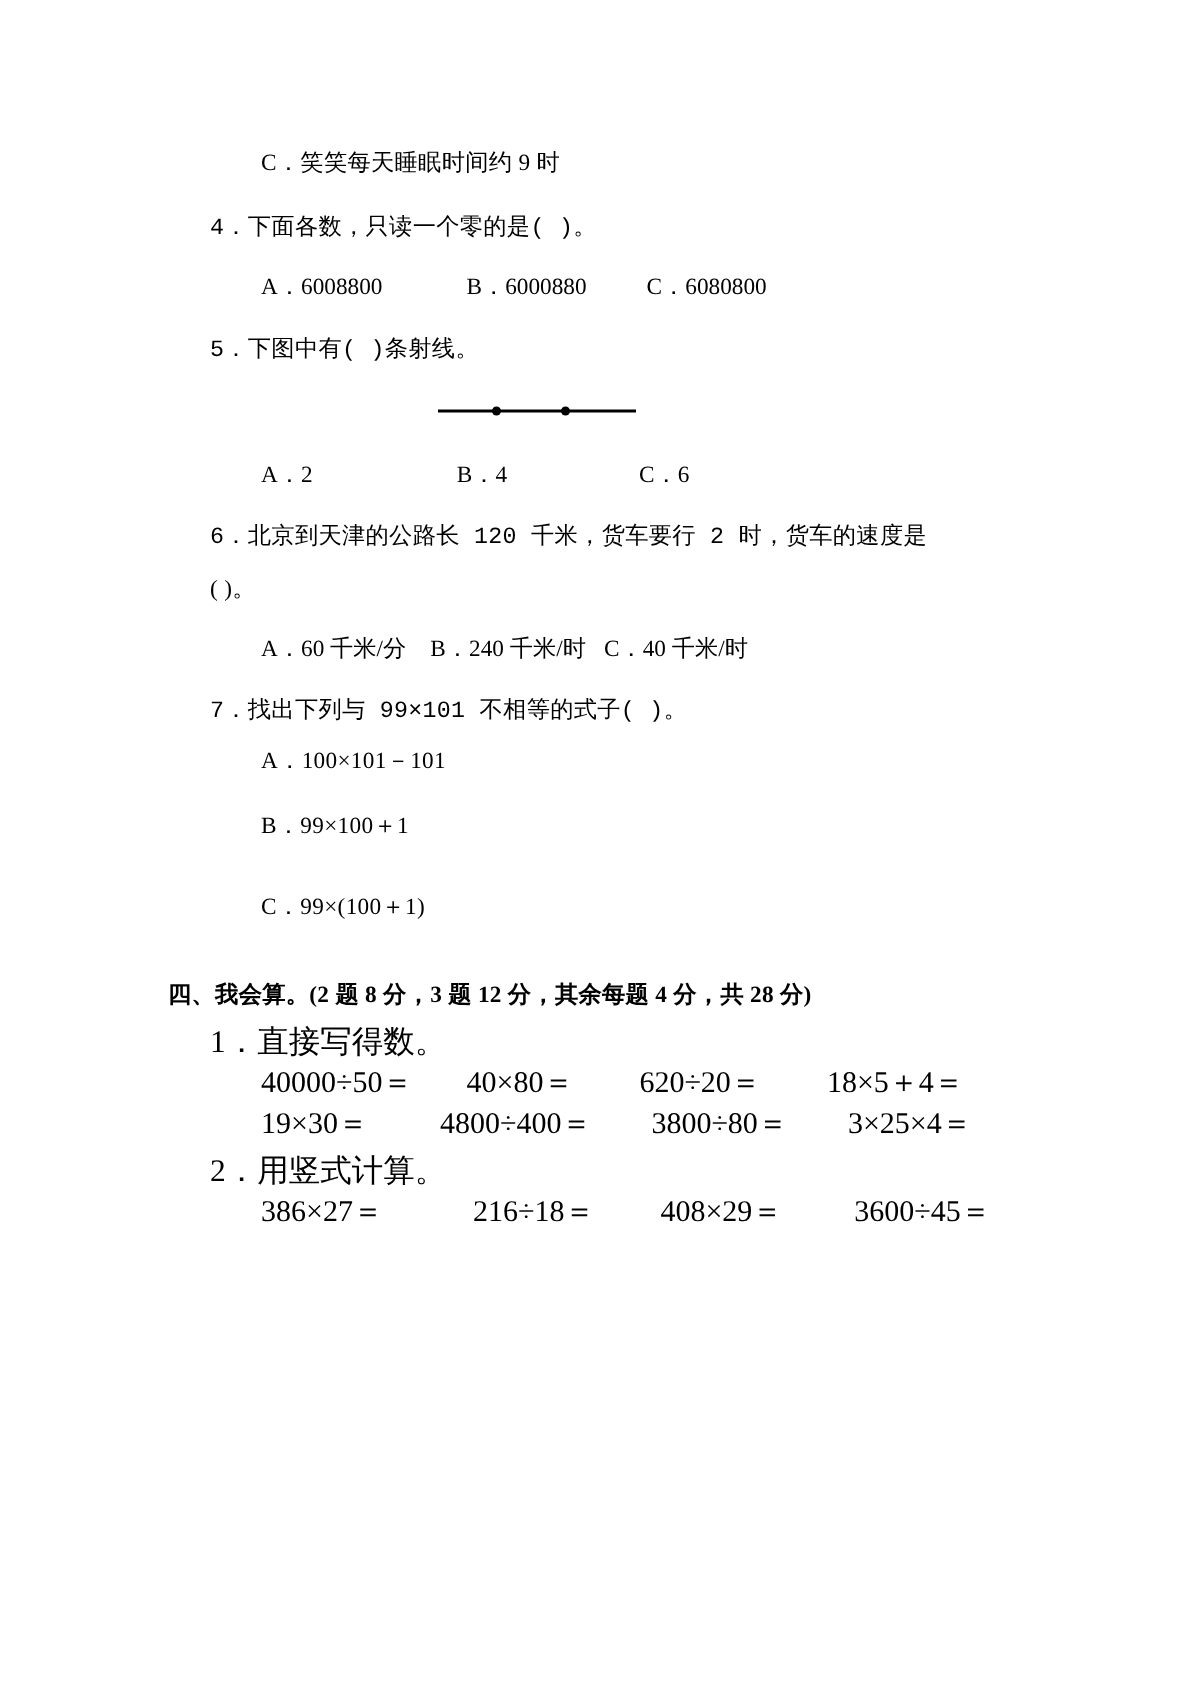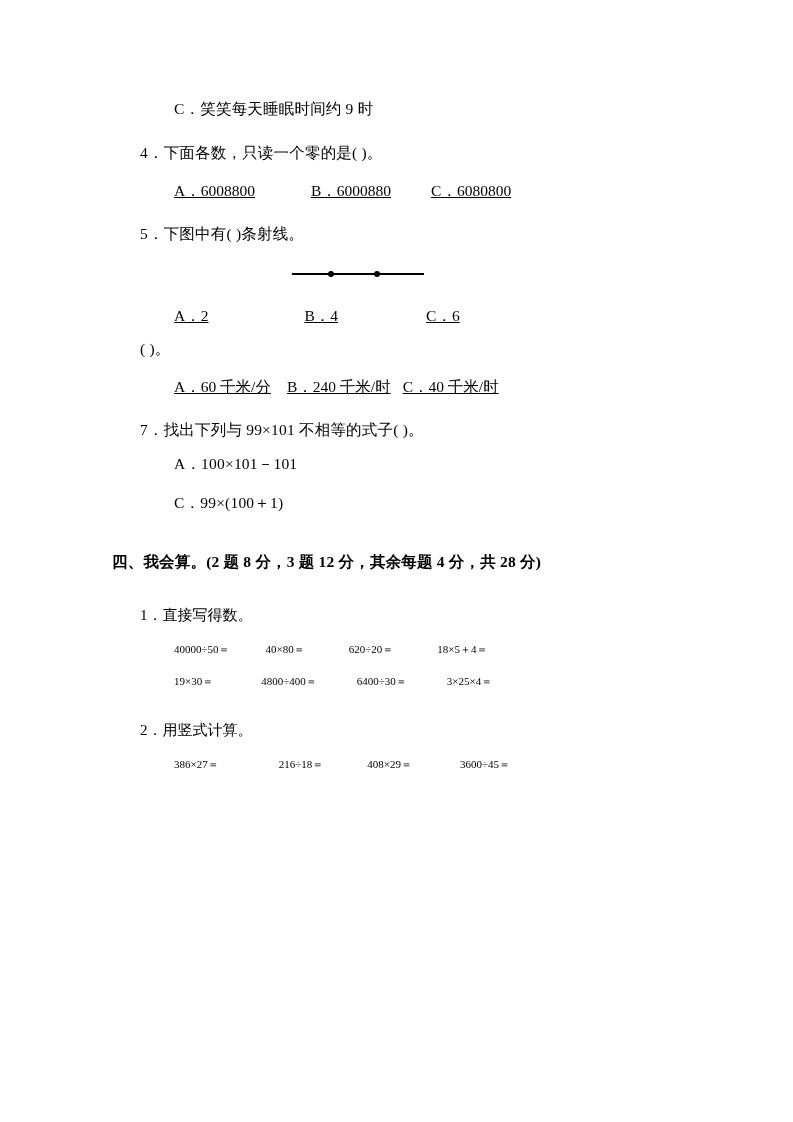--- a/index.html
+++ b/index.html
@@ -32,34 +32,34 @@
 
   
   .line {
     font-size: 15.5px;
     line-height: 1.62;
     letter-spacing: 0.2px;
   }
   .q-line {
     margin-top: 19px;
     text-indent: 0;
+    font-family: Liberation Mono, monospace;
   }
   .indent-1 { padding-left: 28px; }
   .indent-opt { padding-left: 62px; }
 
   
   .opt-row {
     display: flex;
     margin-top: 16px;
     padding-left: 62px;
     font-size: 15.5px;
   }
   .opt-row .opt {
     white-space: nowrap;
-    text-decoration: underline;
   }
 
   .fig-wrap {
     margin-top: 14px;
     height: 26px;
     position: relative;
   }
   .ray-figure {
     position: absolute;
     left: 180px;
@@ -85,30 +85,30 @@
   }
 
   .section-head {
     margin-top: 34px;
     font-size: 15.5px;
     font-weight: bold;
   }
 
   .calc-row {
     display: flex;
-    margin-top: 17px;
+    margin-top: 0;
     padding-left: 62px;
-    font-size: 11px;
+    font-size: 20px;
   }
   .calc-row .cell { white-space: nowrap; }
 
   .sub-q {
-    margin-top: 32px;
+    margin-top: 4px;
     padding-left: 28px;
-    font-size: 15px;
+    font-size: 21px;
   }
 </style>
 </head>
 <body>
 
 <div class="page">
   <div class="content">
 
     <div class="line indent-opt">C．笑笑每天睡眠时间约 9 时</div>
 
@@ -130,51 +130,53 @@
       </div>
     </div>
     <div class="opt-row" style="margin-top:20px">
       <span class="opt">A．2</span>
       <span style="width:96px"></span>
       <span class="opt">B．4</span>
       <span style="width:88px"></span>
       <span class="opt">C．6</span>
     </div>
 
+    <div class="line q-line indent-1">6．北京到天津的公路长 120 千米，货车要行 2 时，货车的速度是</div>
     <div class="line indent-1" style="margin-top:9px">(        )。</div>
     <div class="opt-row">
       <span class="opt">A．60 千米/分</span>
       <span style="width:16px"></span>
       <span class="opt">B．240 千米/时</span>
       <span style="width:12px"></span>
       <span class="opt">C．40 千米/时</span>
     </div>
 
     <div class="line q-line indent-1">7．找出下列与 99×101 不相等的式子(        )。</div>
     <div class="line indent-opt" style="margin-top:8px">A．100×101－101</div>
-    <div class="line indent-opt" style="margin-top:14px">C．99×(100＋1)</div>
+    <div class="line indent-opt" style="margin-top:18px">B．99×100＋1</div>
+    <div class="line indent-opt" style="margin-top:29px">C．99×(100＋1)</div>
 
     <div class="line section-head">四、我会算。(2 题 8 分，3 题 12 分，其余每题 4 分，共 28 分)</div>
 
     <div class="sub-q">1．直接写得数。</div>
     <div class="calc-row">
       <span class="cell">40000÷50＝</span>
       <span style="width:36px"></span>
       <span class="cell">40×80＝</span>
       <span style="width:44px"></span>
       <span class="cell">620÷20＝</span>
       <span style="width:44px"></span>
       <span class="cell">18×5＋4＝</span>
     </div>
     <div class="calc-row">
       <span class="cell">19×30＝</span>
       <span style="width:48px"></span>
       <span class="cell">4800÷400＝</span>
       <span style="width:40px"></span>
-      <span class="cell">6400÷30＝</span>
+      <span class="cell">3800÷80＝</span>
       <span style="width:40px"></span>
       <span class="cell">3×25×4＝</span>
     </div>
 
     <div class="sub-q">2．用竖式计算。</div>
     <div class="calc-row">
       <span class="cell">386×27＝</span>
       <span style="width:60px"></span>
       <span class="cell">216÷18＝</span>
       <span style="width:44px"></span>

